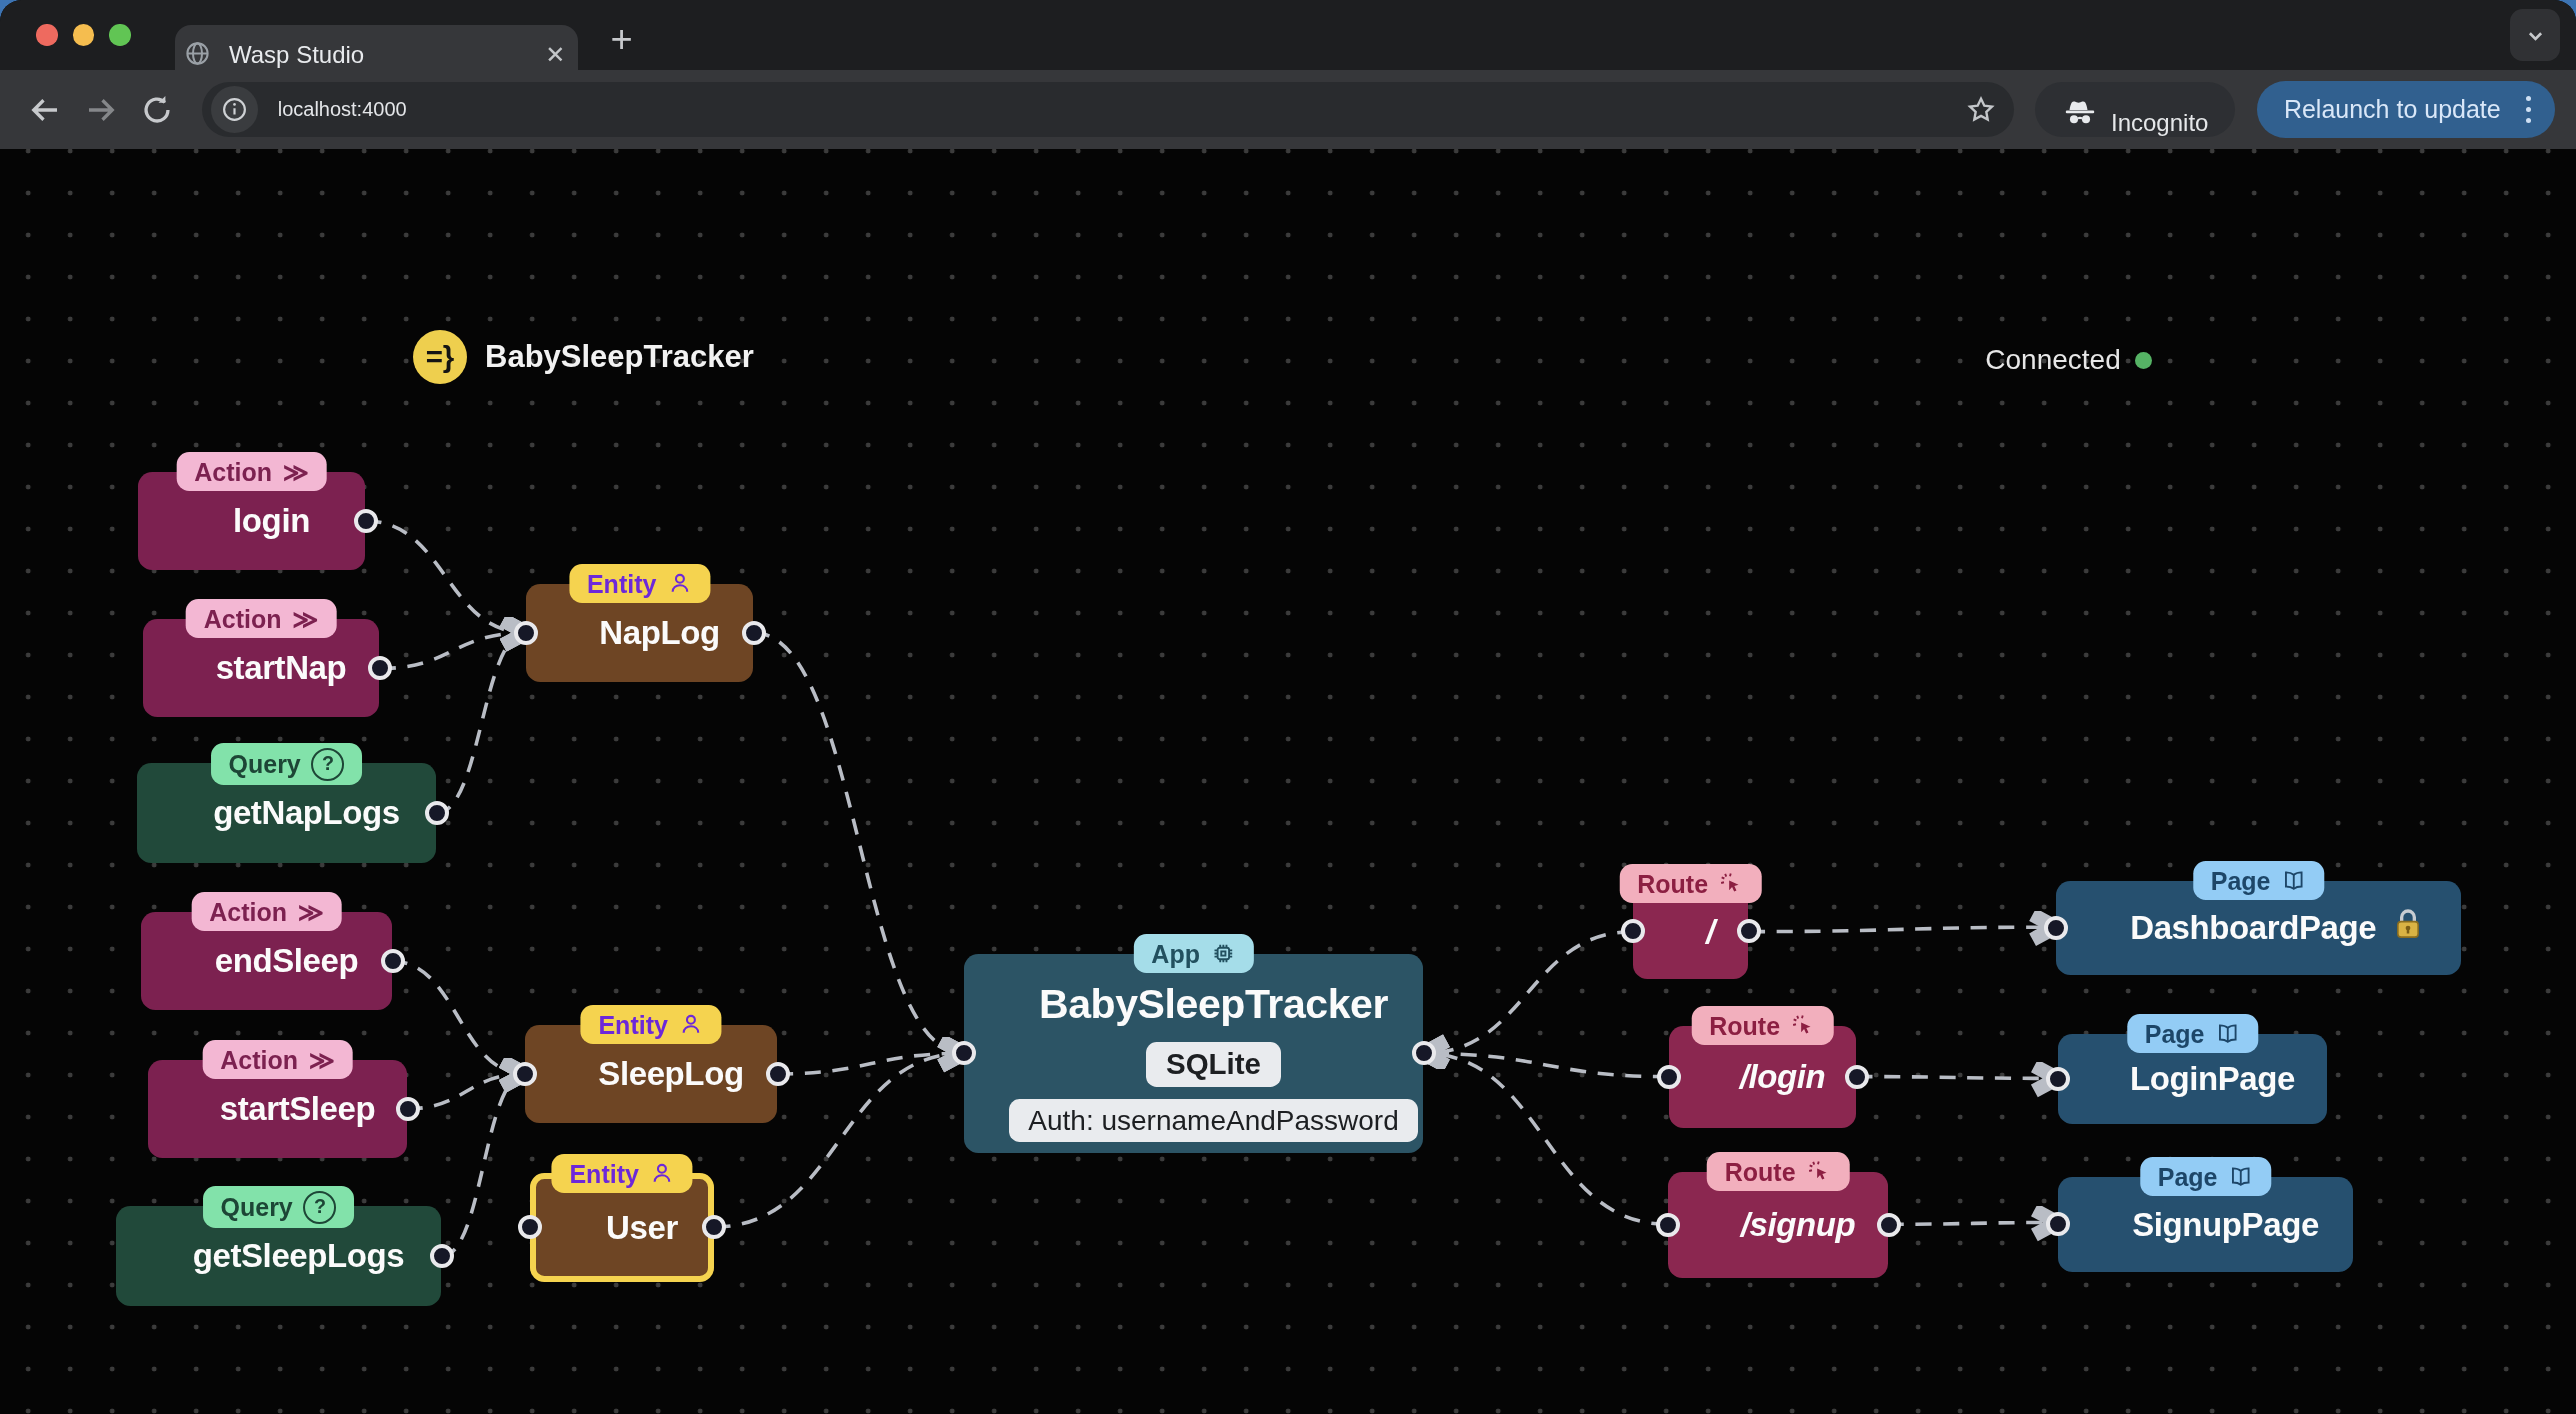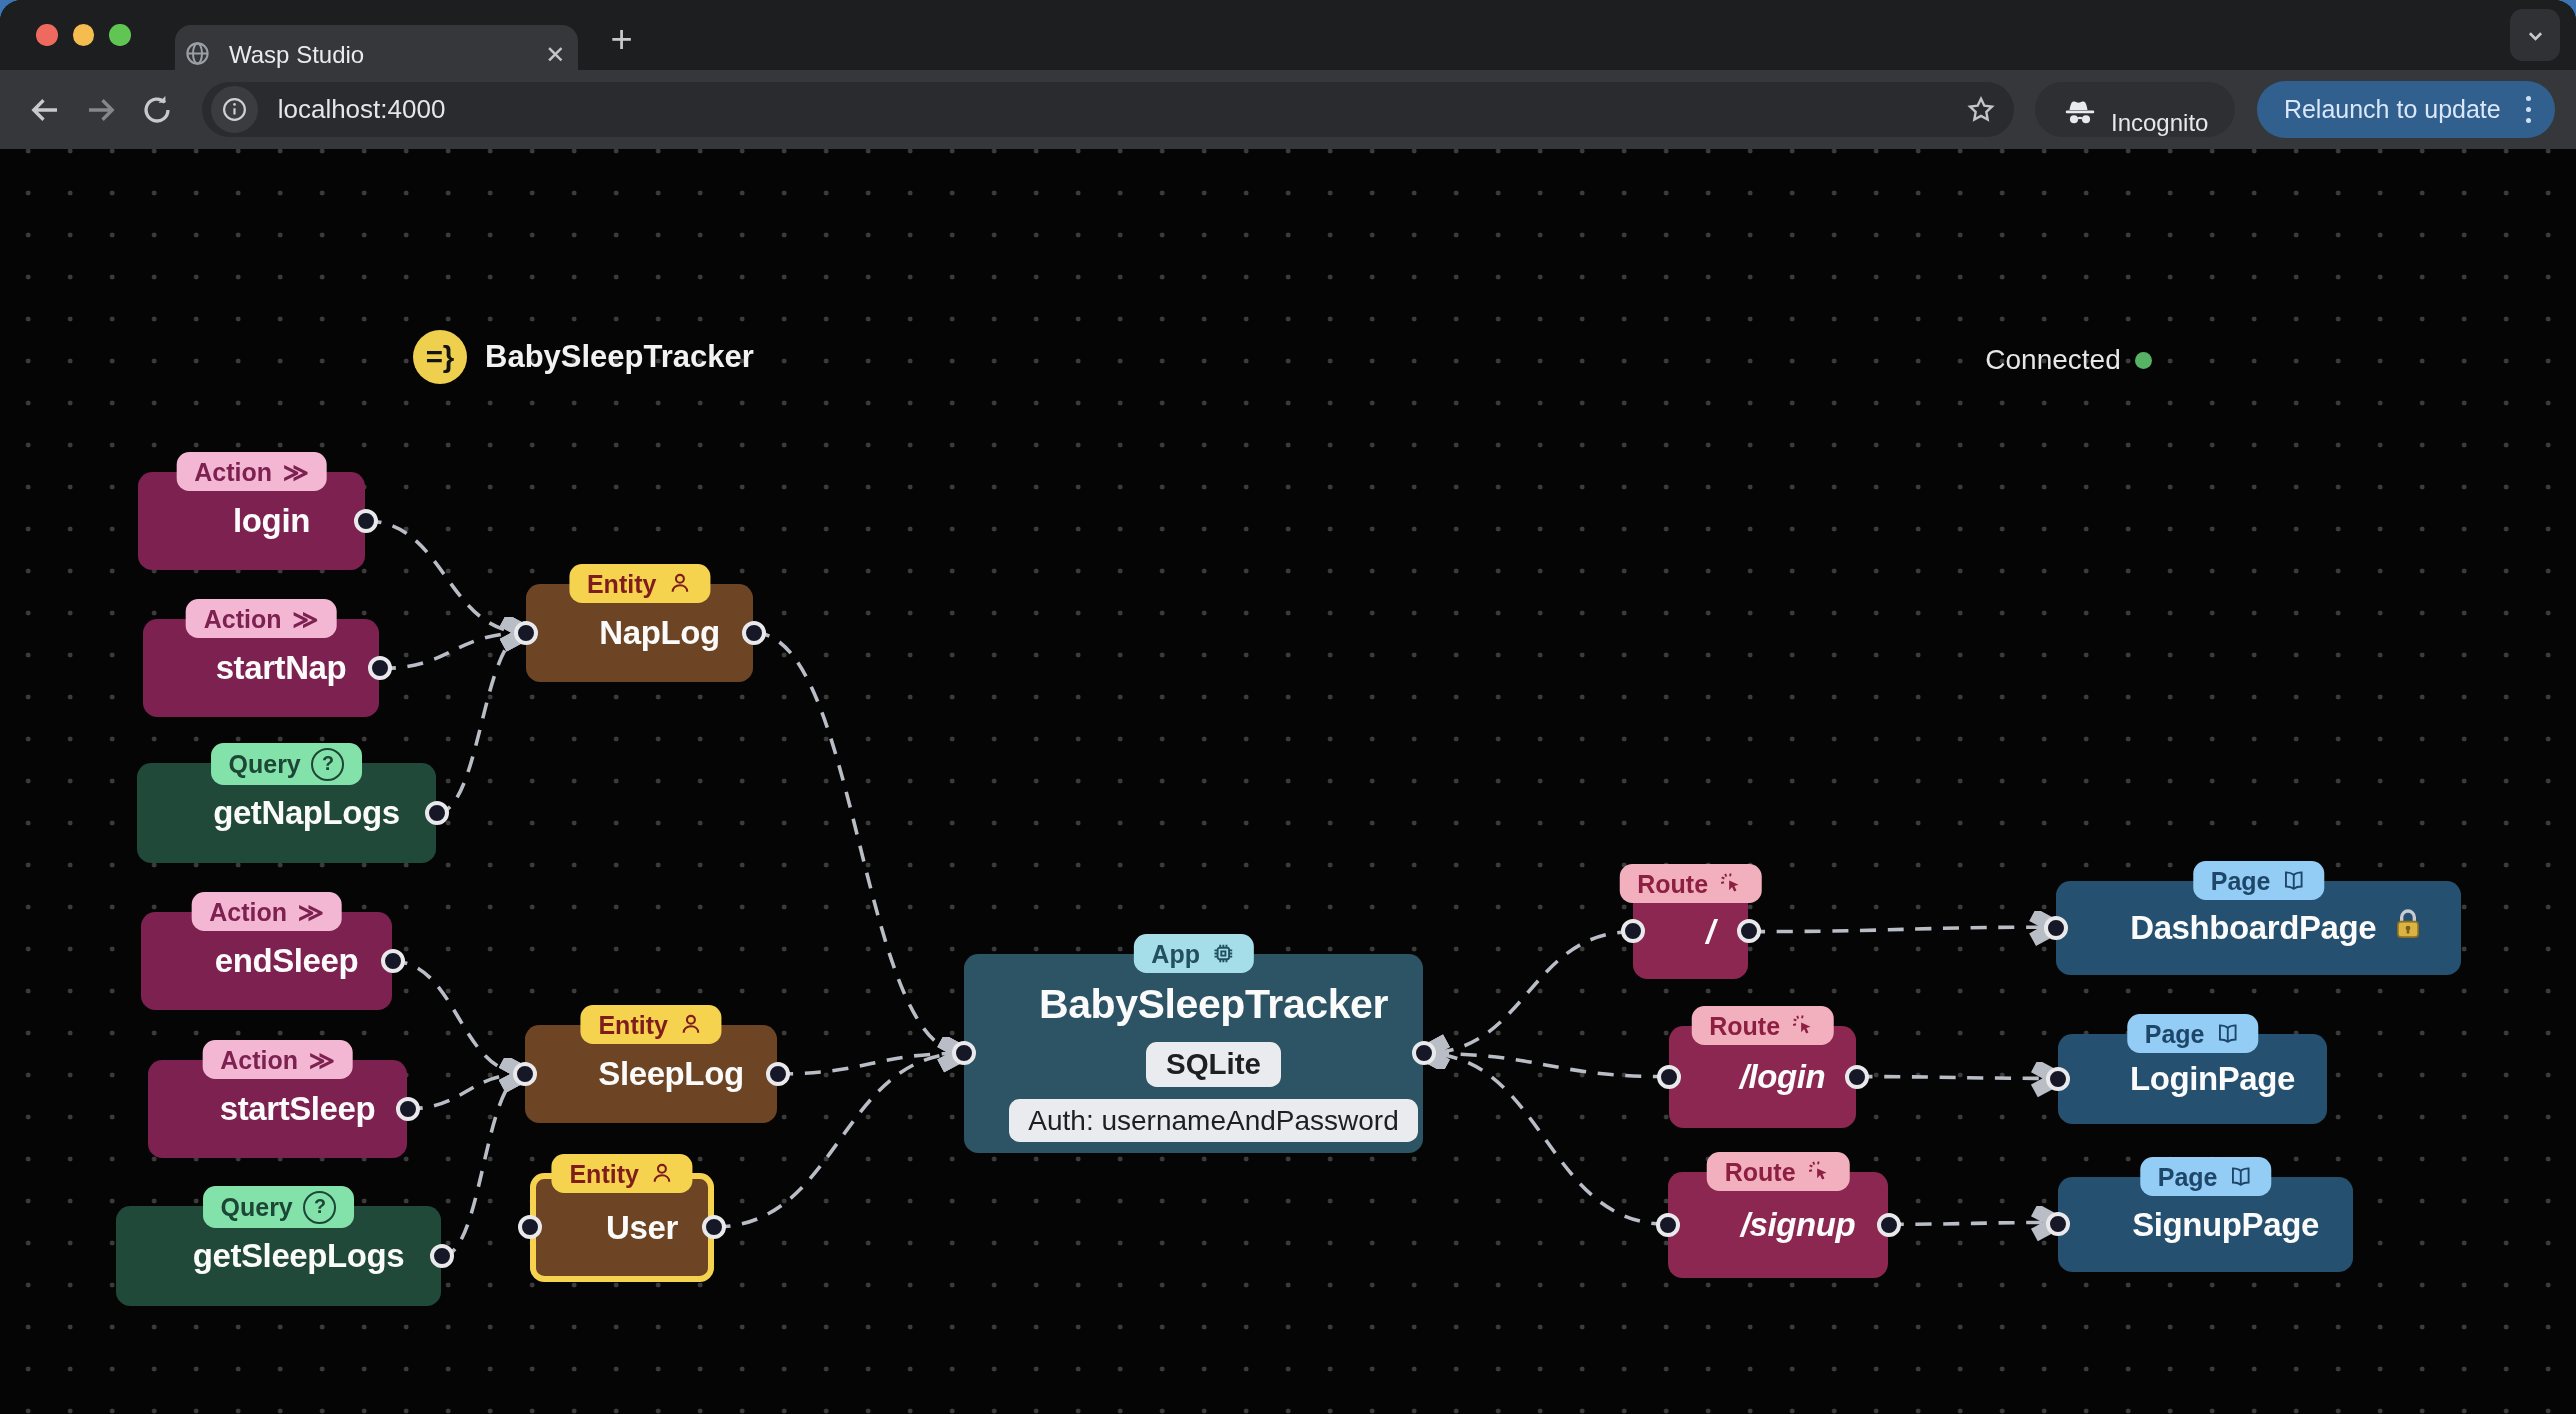--- a/index.html
+++ b/index.html
@@ -20,21 +20,21 @@
     font-size:38px;display:flex;align-items:center;justify-content:center;}
   .strip-chevron{position:absolute;right:16px;top:9px;width:50px;height:52px;background:#303134;
     border-radius:12.5px;display:flex;align-items:center;justify-content:center;}
   .toolbar{position:relative;height:79px;background:#36373a;display:flex;align-items:center;
     padding:0 21.5px;box-sizing:border-box;gap:9px;}
   .navbtn{width:47px;height:47px;display:flex;align-items:center;justify-content:center;}
   .omnibox{flex:1;height:55px;margin-left:12.5px;background:#292b2e;border-radius:28px;
     display:flex;align-items:center;padding:0 9px;box-sizing:border-box;}
   .info-chip{width:47px;height:47px;border-radius:50%;background:#3a3c3f;display:flex;
     align-items:center;justify-content:center;}
-  .url-text{color:#e4e6e9;font-size:26px;margin-left:19.7px;flex:1;}
+  .url-text{color:#e4e6e9;font-size:20px;margin-left:19.7px;flex:1;}
   .star{width:47px;height:47px;display:flex;align-items:center;justify-content:center;}
   .incog{height:55px;background:#2d2f33;border-radius:28px;display:flex;align-items:flex-end;
     gap:12.5px;padding:0 27px;margin-left:12.5px;}
   .incog span{color:#e6e8ea;font-size:24px;}
   .relaunch{height:57px;background:#31608f;border-radius:29px;display:flex;align-items:center;
     gap:18px;padding:0 16px 0 27px;margin-left:12.5px;}
   .relaunch span{color:#d9e7f8;font-size:25px;font-weight:400;white-space:nowrap;}
   .kebab{display:flex;flex-direction:column;gap:5.4px;padding:0 7.2px;}
   .kebab i{width:5.4px;height:5.4px;border-radius:50%;background:#cfe0f4;}
 
@@ -56,21 +56,21 @@
   
   .node{position:absolute;border-radius:14.3px;box-sizing:border-box;display:flex;
     align-items:center;justify-content:center;transform:translateY(-149px);padding-left:40px;}
   .nlabel{color:#fbfbfb;font-size:33px;font-weight:800;letter-spacing:-0.4px;
     display:flex;align-items:center;gap:12.5px;}
   .badge{position:absolute;top:-19.7px;left:50%;transform:translateX(-50%);border-radius:12.5px;
     padding:4.5px 18px;font-size:25px;font-weight:600;display:inline-flex;align-items:center;
     gap:10.7px;white-space:nowrap;line-height:1.2;}
   .t-action{background:#7c2150}.t-action .badge{background:#f3b7d3;color:#7c2150}
   .t-query{background:#21493a}.t-query .badge{background:#82e2aa;color:#1d4636}
-  .t-entity{background:#6e4524}.t-entity .badge{background:#f5d34f;color:#7f1d1d}
+  .t-entity{background:#6e4524}.t-entity .badge{background:#f5d34f;color:#6d28d9}
   .t-entity.hl{border:6.3px solid #f5d34f;}
   .t-app{background:#2c5465;flex-direction:column;justify-content:flex-start;padding-top:16px;}
   .t-app .badge{background:#a5dde9;color:#22505f}
   .t-page{background:#26506f}.t-page .badge{background:#93ccf5;color:#1d4668}
   .t-route{background:#8b2750}.t-route .badge{background:#f2afbd;color:#8c1f42}
   .t-app .nlabel{font-size:41px;margin-top:10.7px;}
   .pill{background:#e9ebee;color:#1d1f22;border-radius:10.7px;font-weight:600;
     padding:5.4px 19.7px;font-size:29.5px;margin-top:14.3px;}
   .pill.auth{font-size:28px;font-weight:500;margin-top:12.5px;}
   .qcirc{width:29px;height:29px;border:2.7px solid currentColor;border-radius:50%;display:inline-flex;

